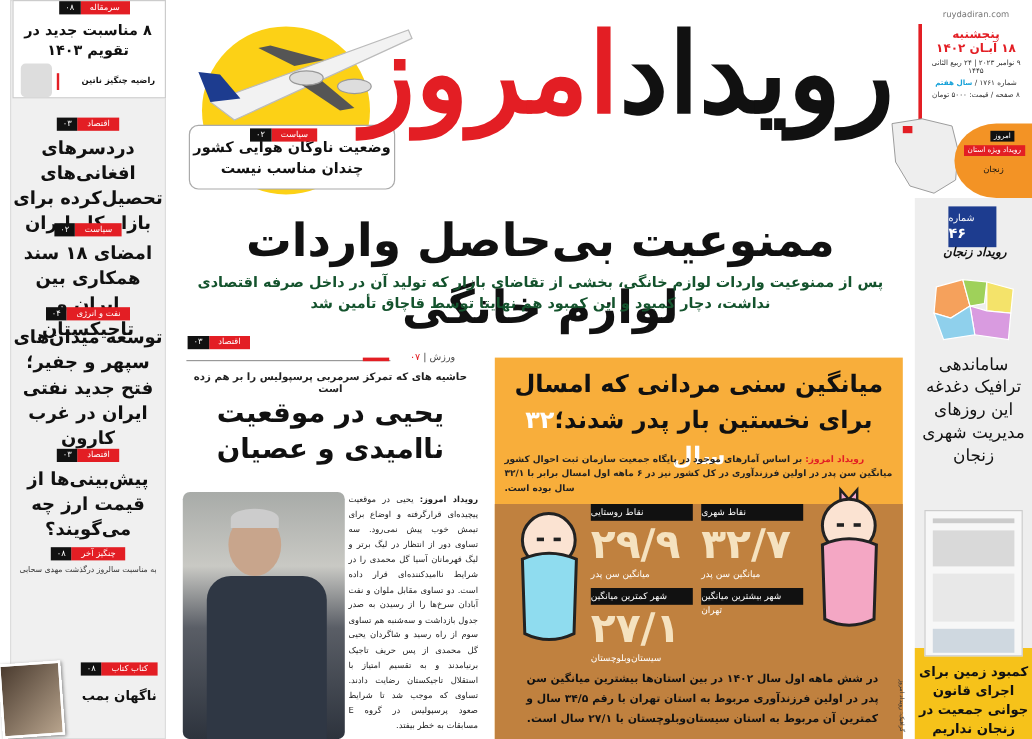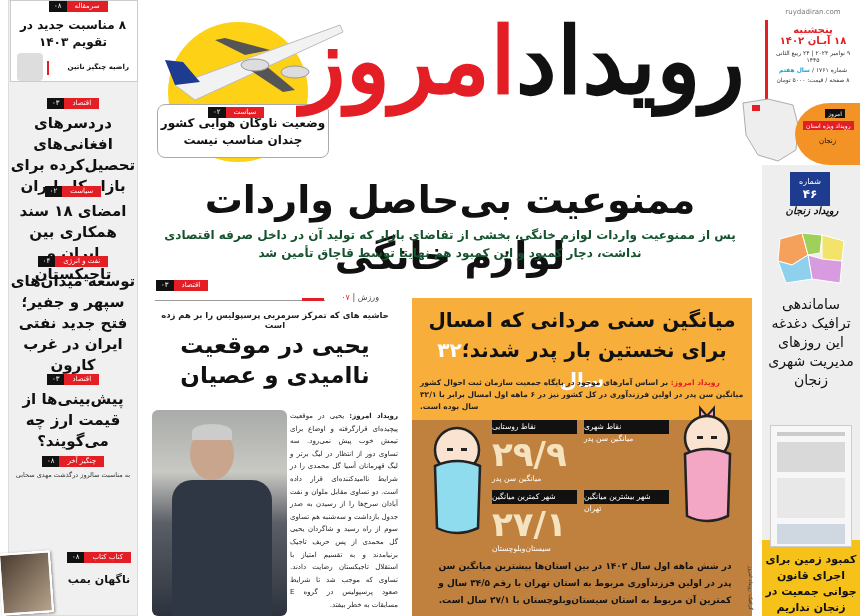--- a/index.html
+++ b/index.html
@@ -28,21 +28,21 @@
 
 #sun{left:168px;top:22px;width:140px;height:140px;border-radius:50%;background:#fcd116}
 #plane{left:155px;top:10px;width:190px;height:95px}
 #planebox{left:157px;top:104px;width:172px;height:54px;border:1px solid #aaa;border-radius:8px;background:#fff;text-align:center}
 #planebox h3{font-size:12px;font-weight:bold;line-height:17px;margin-top:10px}
 #planebox .tagwrap{position:absolute;top:-6px;left:50px}
 
 #mapbox{left:738px;top:95px;width:122px;height:70px}
 #orange{left:795px;top:103px;width:70px;height:62px;border-radius:50% 0 0 50%;background:#f39325}
 #numbox{left:762px;top:165px;width:98px;height:451px;background:#eee}
-#shomare{left:790px;top:172px;width:40px;height:34px;background:#1d3c8f;color:#fff;text-align:center;font-size:8px;line-height:13px;padding-top:3px}
+#shomare{left:790px;top:172px;width:40px;height:34px;background:#1d3c8f;color:#fff;text-align:left;font-size:8px;line-height:13px;padding-top:3px}
 #shomare b{font-size:12px;display:block}
 #zanjanlogo{left:770px;top:205px;width:84px;text-align:center;font-size:10px;font-weight:bold;font-style:italic}
 #zanjanmap{left:772px;top:225px;width:80px;height:65px}
 #zanjanhead{left:764px;top:295px;width:94px;text-align:center;font-size:14px;font-weight:normal;line-height:19px}
 #thumb{left:770px;top:425px;width:82px;height:122px;background:#f7f7f7;border:1px solid #ccc}
 #yellowbox{left:762px;top:540px;width:98px;height:76px;background:#f6c21a}
 #yellowhead{left:764px;top:552px;width:94px;text-align:center;font-size:11px;font-weight:bold;line-height:16px;color:#111}
 
 #mainhead{left:150px;top:172px;width:600px;text-align:center;font-size:38px;font-weight:bold;line-height:56px;color:#111;letter-spacing:-1px;font-family:"DejaVu Sans",sans-serif}
 #mainlead{left:150px;top:226px;width:600px;text-align:center;font-size:12px;line-height:18px;font-weight:bold;color:#14532d}
@@ -241,20 +241,21 @@
 </svg>
 <svg id="babyblue" class="baby" viewBox="0 0 55 120">
   <circle cx="27" cy="30" r="22" fill="#fbe3d2" stroke="#222" stroke-width="2.5"></circle>
   <rect x="17" y="28" width="6" height="3" fill="#222"></rect>
     <rect x="31" y="28" width="6" height="3" fill="#222"></rect>
   <path d="M5 46 Q27 36 50 46 L48 108 Q27 118 7 108 Z" fill="#8fdcef" stroke="#222" stroke-width="2.5"></path>
 </svg>
 
 <div class="stat" style="left:584px;top:420px">
   <div class="cap">نقاط شهری</div>
+  <div class="val">۳۲/۷</div>
   <div class="sub">میانگین سن پدر</div>
 </div>
 <div class="stat" style="left:492px;top:420px">
   <div class="cap">نقاط روستایی</div>
   <div class="val">۲۹/۹</div>
   <div class="sub">میانگین سن پدر</div>
 </div>
 <div class="stat" style="left:584px;top:490px">
   <div class="cap">شهر بیشترین میانگین</div>
   <div class="sub">تهران</div>

